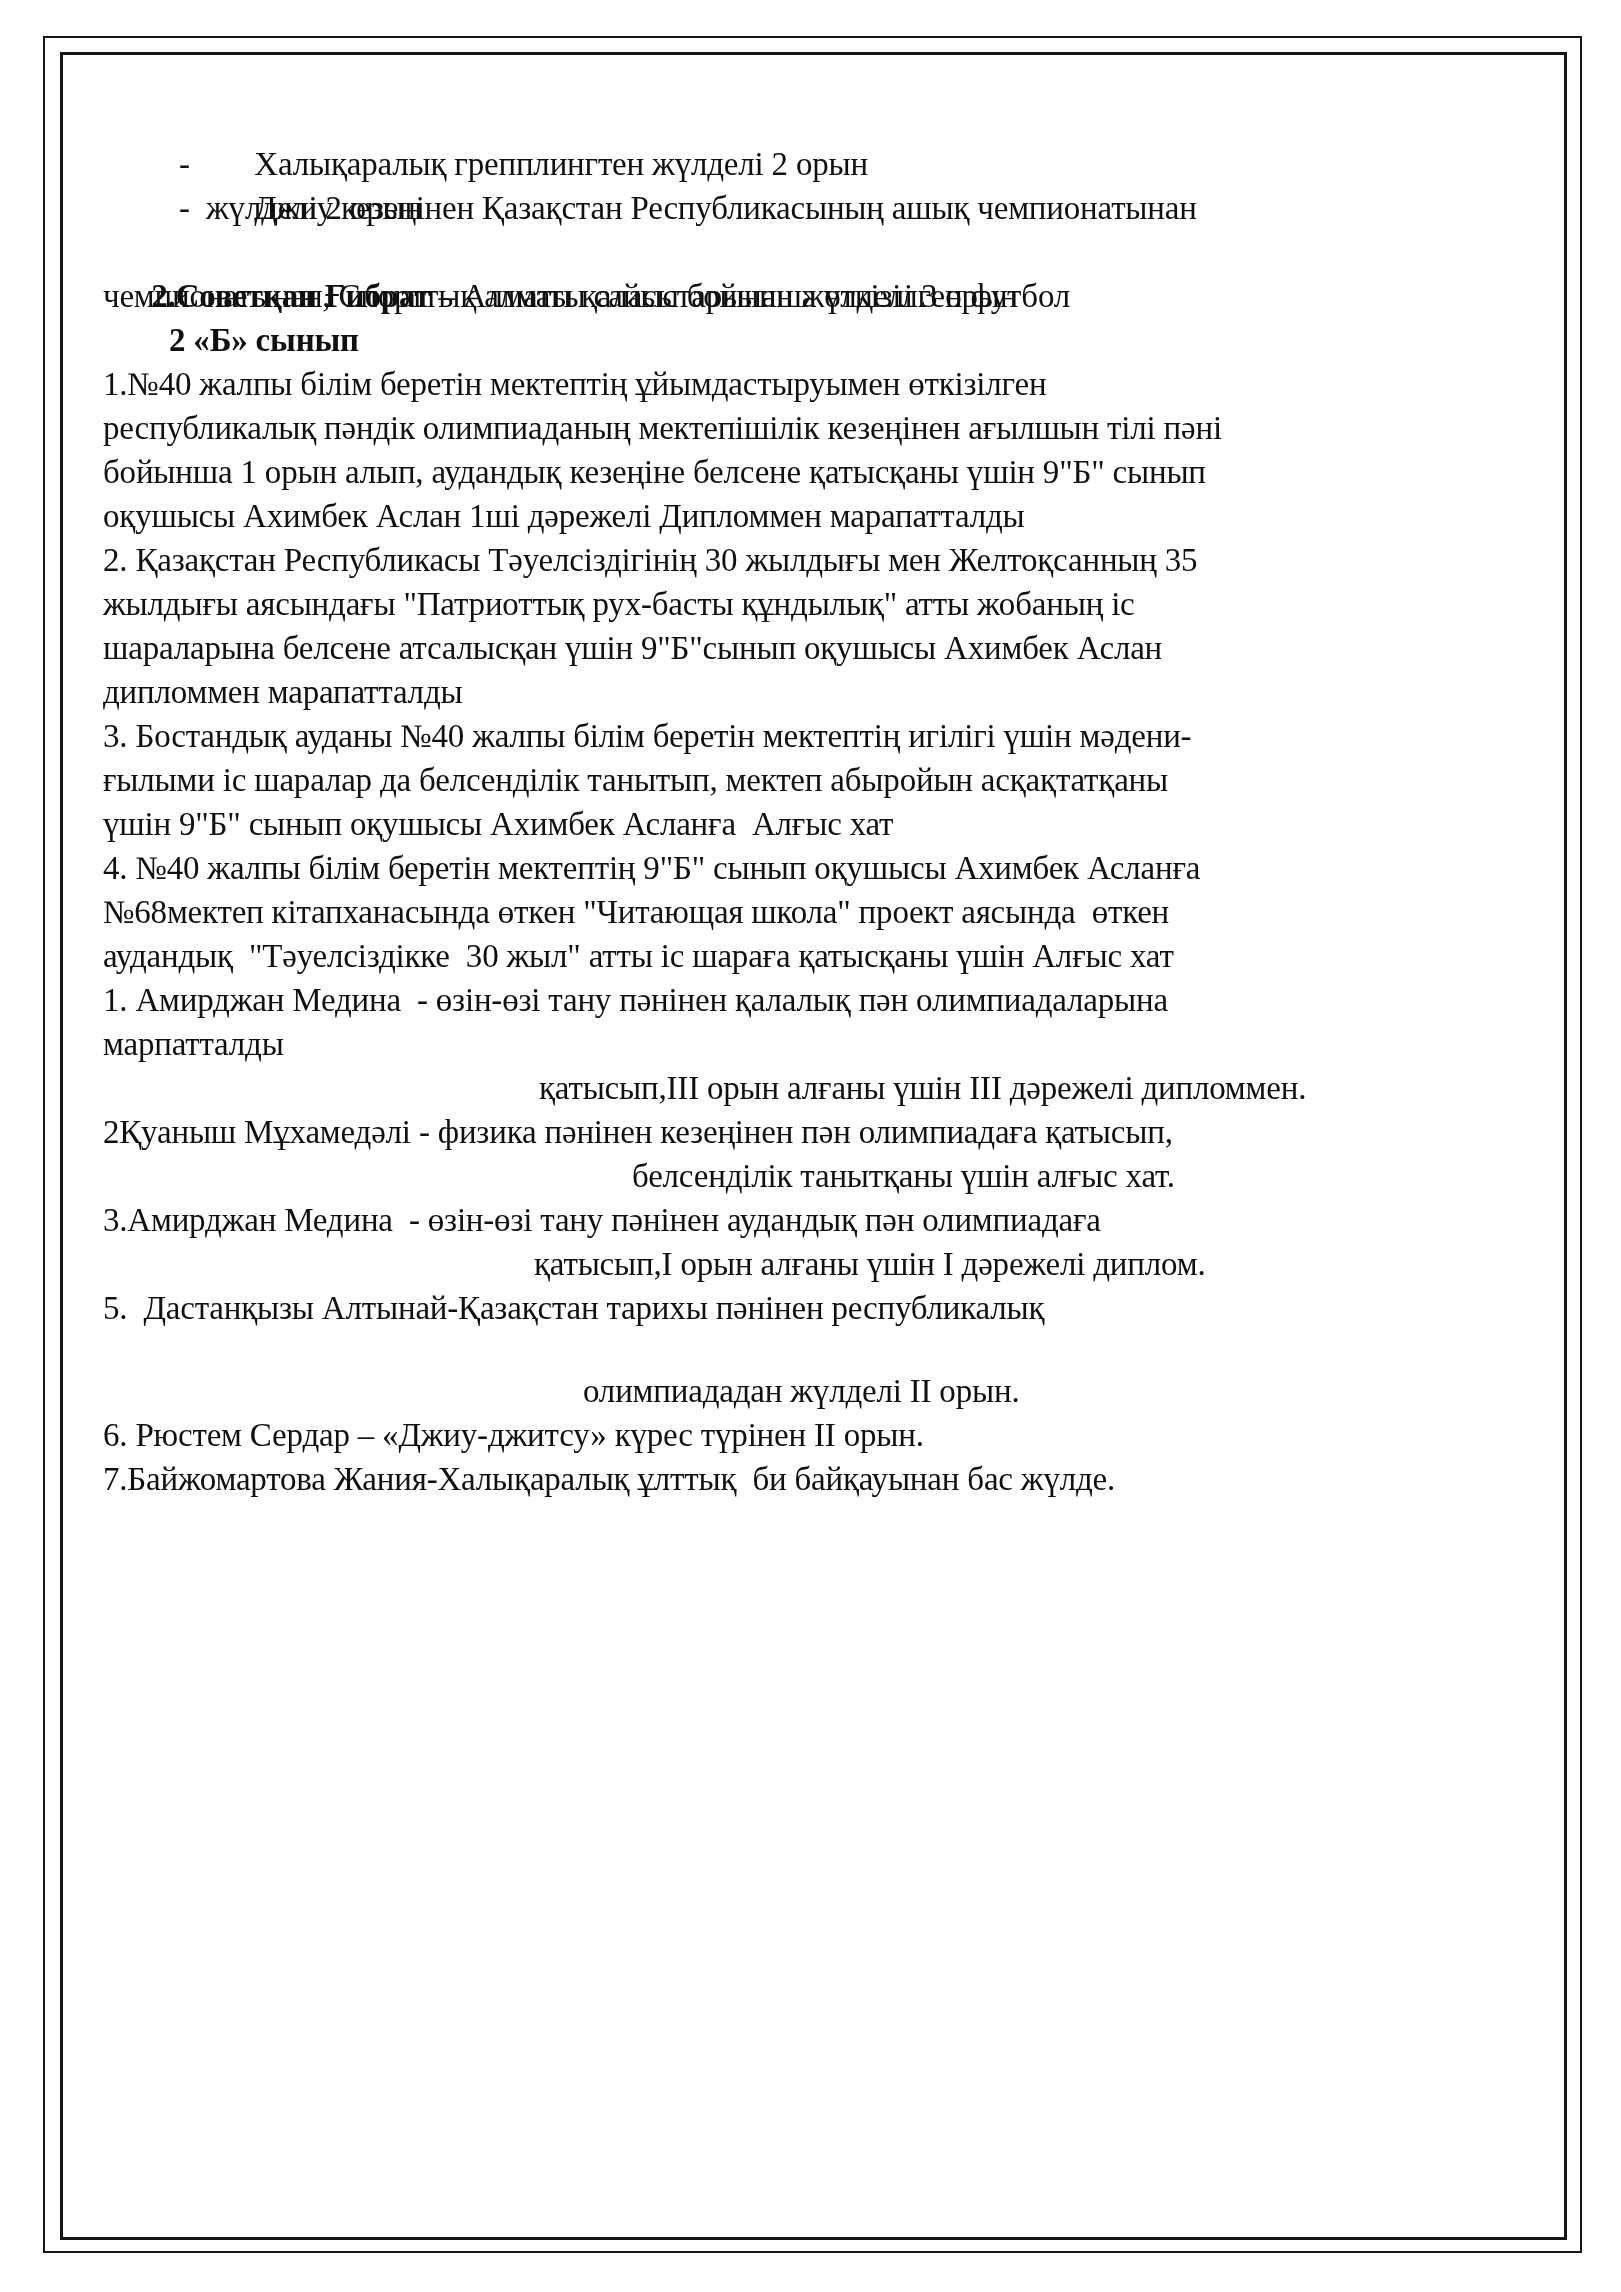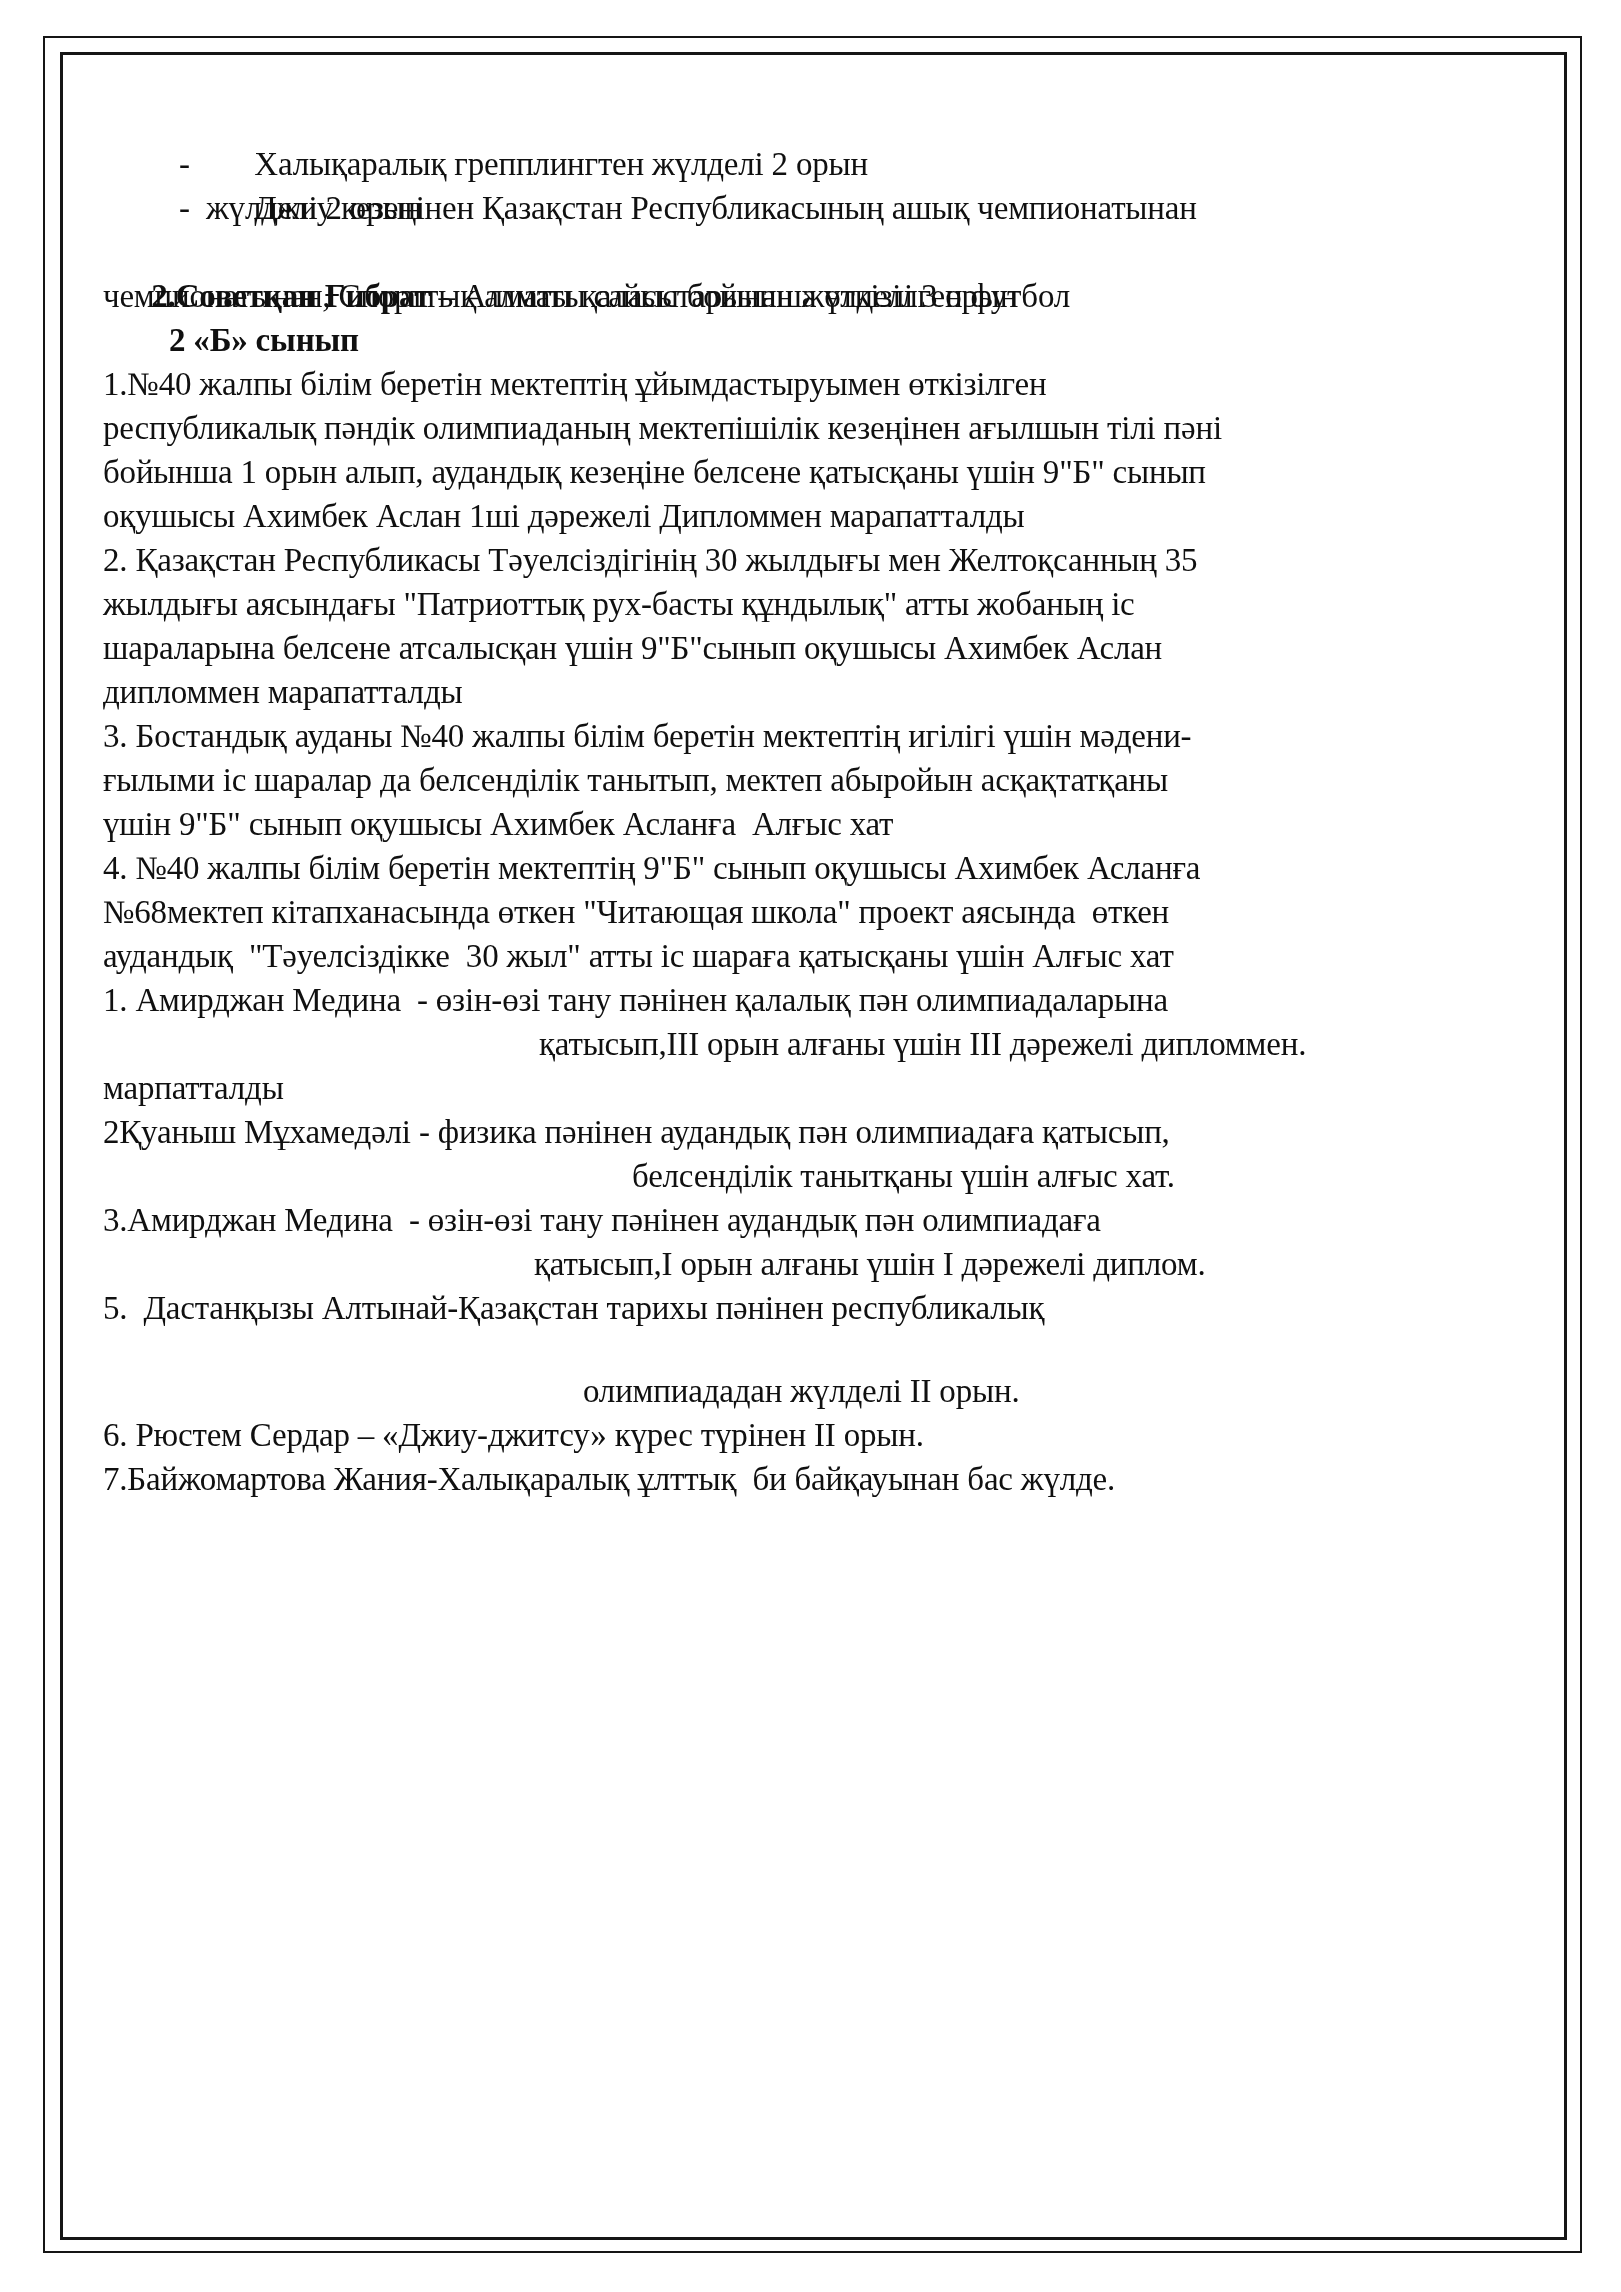--- a/index.html
+++ b/index.html
@@ -89,24 +89,24 @@
     <div class="line">3. Бостандық ауданы №40 жалпы білім беретін мектептің игілігі үшін мәдени-</div>
     <div class="line">ғылыми іс шаралар да белсенділік танытып, мектеп абыройын асқақтатқаны</div>
     <div class="line">үшін 9"Б" сынып оқушысы Ахимбек Асланға  Алғыс хат</div>
 
     <div class="line">4. №40 жалпы білім беретін мектептің 9"Б" сынып оқушысы Ахимбек Асланға</div>
     <div class="line">№68мектеп кітапханасында өткен "Читающая школа" проект аясында  өткен</div>
     <div class="line">аудандық  "Тәуелсіздікке  30 жыл" атты іс шараға қатысқаны үшін Алғыс хат</div>
 
 
     <div class="line">1. Амирджан Медина  - өзін-өзі тану пәнінен қалалық пән олимпиадаларына</div>
+    <div class="line">марпатталды</div>
     <div class="line ind-i1">қатысып,III орын алғаны үшін III дәрежелі дипломмен.</div>
-    <div class="line">марпатталды</div>
 
-    <div class="line">2Қуаныш Мұхамедәлі - физика пәнінен аудандық пән олимпиадаға қатысып,</div>
+    <div class="line">2Қуаныш Мұхамедәлі - физика пәнінен кезеңінен пән олимпиадаға қатысып,</div>
     <div class="line ind-i2">белсенділік танытқаны үшін алғыс хат.</div>
 
     <div class="line">3.Амирджан Медина  - өзін-өзі тану пәнінен аудандық пән олимпиадаға</div>
     <div class="line ind-i3">қатысып,I орын алғаны үшін I дәрежелі диплом.</div>
 
 
     <div class="line">5.  Дастанқызы Алтынай-Қазақстан тарихы пәнінен республикалық</div>
     <div class="line ind-i5">олимпиададан жүлделі II орын.</div>
 
     <div class="line">6. Рюстем Сердар – «Джиу-джитсу» күрес түрінен II орын.</div>

